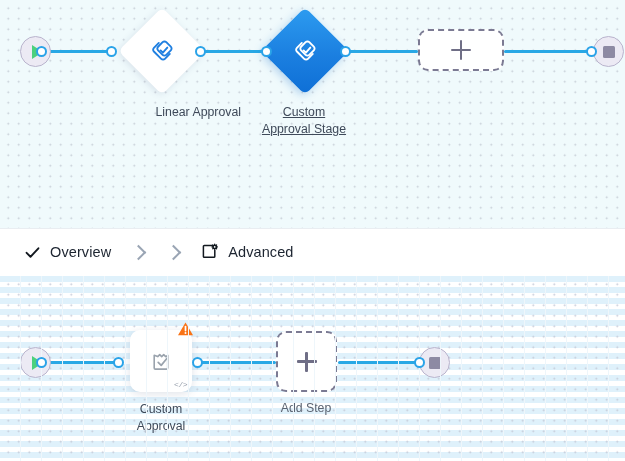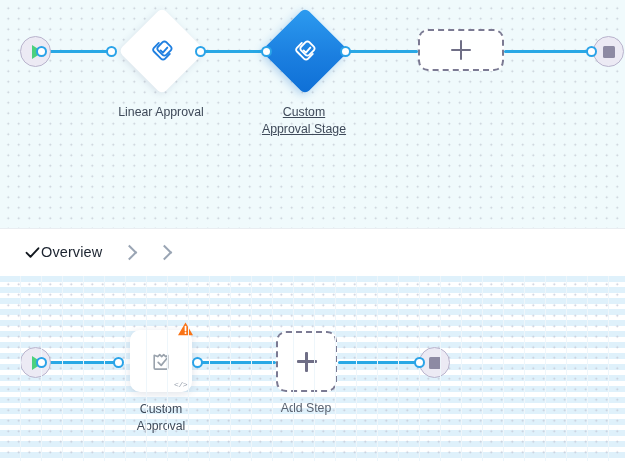--- a/index.html
+++ b/index.html
@@ -41,21 +41,21 @@
     background:#ffffff;
     display:flex;align-items:center;
     box-sizing:border-box;
     padding-left:14px;
     z-index:5;
   }
   .tabbar::before{
     content:"";position:absolute;left:0;right:0;top:0;height:1px;background:#e9edf1;
   }
   .tab{
-    display:flex;align-items:center;
+    display:flex;align-items:center;gap:9px;
     height:47px;box-sizing:border-box;
     padding:0 10px;
     cursor:pointer;position:relative;
   }
   .tab-label{font-size:14.5px;color:#1c2430;letter-spacing:.1px;}
   .tab.active .tab-label{color:#101820;font-weight:600;}
   .tab.active::after{
     content:"";position:absolute;left:6px;right:6px;bottom:0;height:3px;background:#1565c0;
   }
   .tab-sep{
@@ -143,21 +143,21 @@
       <span class="dicon">
         <svg width="26" height="26" viewBox="0 0 26 26" fill="none">
           <path d="M9.8 4.9 L4.9 9.8 a2.6 2.6 0 0 0 0 3.7 L12.2 20.8 a2.6 2.6 0 0 0 3.7 0 L20.8 15.9" stroke="#1f7fe0" stroke-width="1.9" stroke-linecap="round" stroke-linejoin="round"></path>
           <path d="M13.6 4.2 a2.6 2.6 0 0 1 3.7 0 L21.8 8.7 a2.6 2.6 0 0 1 0 3.7 l-4.5 4.5 a2.6 2.6 0 0 1 -3.7 0 L9.1 12.4 a2.6 2.6 0 0 1 0 -3.7 z" stroke="#1f7fe0" stroke-width="1.9" stroke-linejoin="round"></path>
           <path d="M11.6 12.4 l2.3 2.3 l4.4 -5.1" stroke="#1f7fe0" stroke-width="1.9" stroke-linecap="round" stroke-linejoin="round"></path>
         </svg>
       </span>
     </div>
     <div class="port" style="left:106px;top:46px;"></div>
     <div class="port" style="left:195px;top:46px;"></div>
-    <div class="nlabel" style="left:81px;top:104px;width:160px;">Linear Approval</div>
+    <div class="nlabel" style="left:81px;top:104px;width:160px;text-align:right;">Linear Approval</div>
 
     <div class="diamond diamond-blue" style="left:274px;top:20px;">
       <span class="dicon">
         <svg width="26" height="26" viewBox="0 0 26 26" fill="none">
           <path d="M9.8 4.9 L4.9 9.8 a2.6 2.6 0 0 0 0 3.7 L12.2 20.8 a2.6 2.6 0 0 0 3.7 0 L20.8 15.9" stroke="#ffffff" stroke-width="1.9" stroke-linecap="round" stroke-linejoin="round"></path>
           <path d="M13.6 4.2 a2.6 2.6 0 0 1 3.7 0 L21.8 8.7 a2.6 2.6 0 0 1 0 3.7 l-4.5 4.5 a2.6 2.6 0 0 1 -3.7 0 L9.1 12.4 a2.6 2.6 0 0 1 0 -3.7 z" stroke="#ffffff" stroke-width="1.9" stroke-linejoin="round"></path>
           <path d="M11.6 12.4 l2.3 2.3 l4.4 -5.1" stroke="#ffffff" stroke-width="1.9" stroke-linecap="round" stroke-linejoin="round"></path>
         </svg>
       </span>
     </div>
@@ -189,20 +189,30 @@
 
     <span class="tab-sep">
         <i class="chev"></i>
       </span>
 
 
     <span class="tab-sep">
         <i class="chev"></i>
       </span>
 
+    <div class="tab">
+      <span class="ico">
+        <svg width="18" height="18" viewBox="0 0 18 18" fill="none">
+          <path d="M11.6 2.6 H3.3 a0.9 0.9 0 0 0 -0.9 0.9 V13.4 a0.9 0.9 0 0 0 0.9 0.9 H12.9 a0.9 0.9 0 0 0 0.9 -0.9 V7.3" stroke="#12181f" stroke-width="1.5" stroke-linecap="round" stroke-linejoin="round"></path>
+          <circle cx="13.7" cy="3.9" r="1.7" stroke="#12181f" stroke-width="1.5"></circle>
+          <path d="M13.7 1.2 v0.9 M13.7 5.7 v0.9 M11.0 3.9 h0.9 M15.5 3.9 h0.9 M11.8 2.0 l0.6 0.6 M15.0 5.2 l0.6 0.6 M15.6 2.0 l-0.6 0.6 M12.4 5.2 l-0.6 0.6" stroke="#12181f" stroke-width="1.25" stroke-linecap="round"></path>
+        </svg>
+      </span>
+      <span class="tab-label">Advanced</span>
+    </div>
   </div>
 
   <div class="canvas canvas-bottom">
 
     <div class="edge" style="left:40px;top:85px;width:77px;"></div>
     <div class="edge" style="left:196px;top:85px;width:80px;"></div>
     <div class="edge" style="left:338px;top:85px;width:80px;"></div>
 
     <div class="endcircle" style="left:20px;top:71px;">
       <span class="play"></span>

